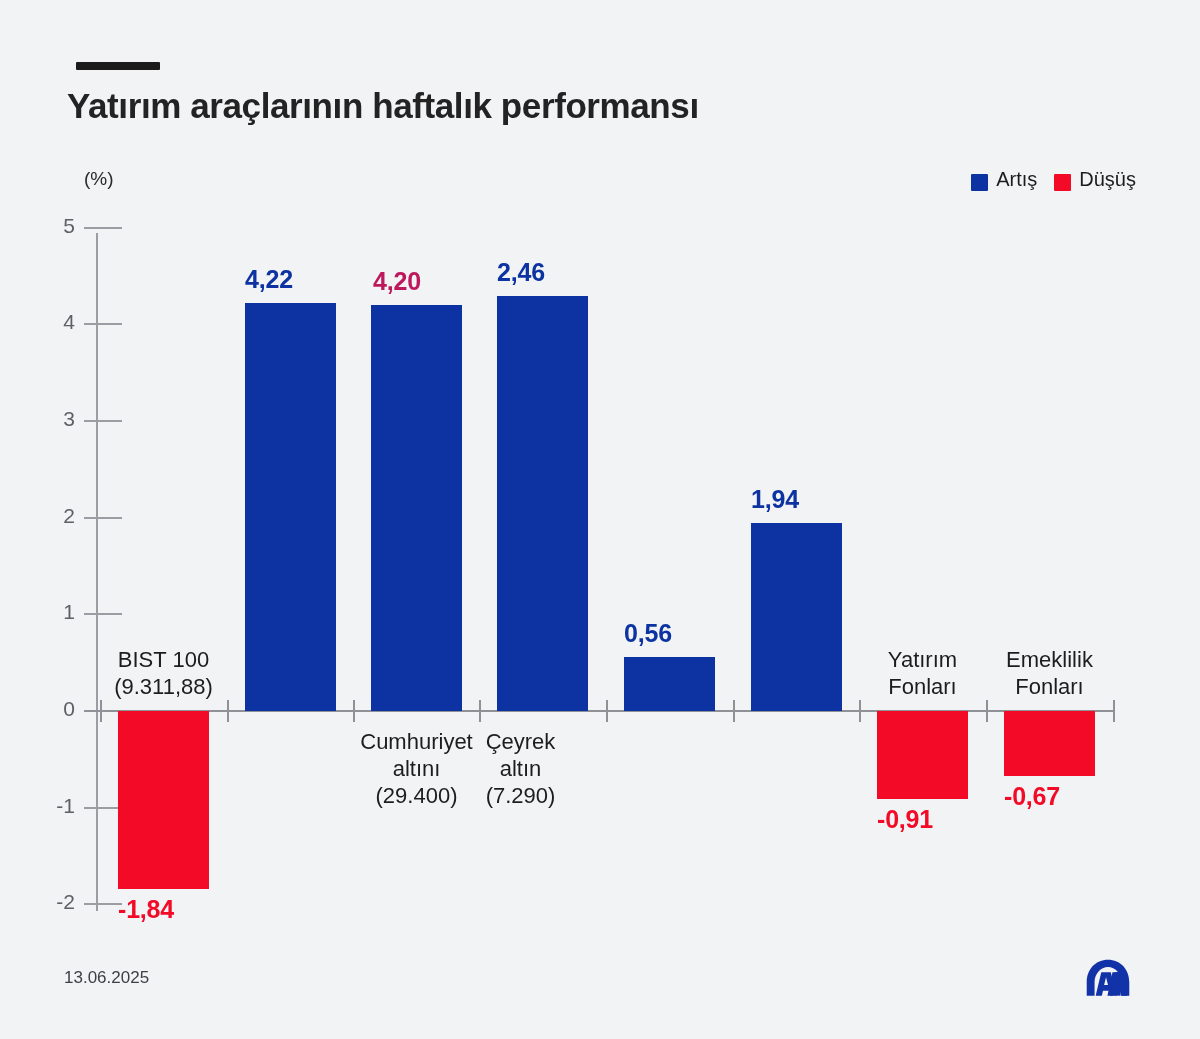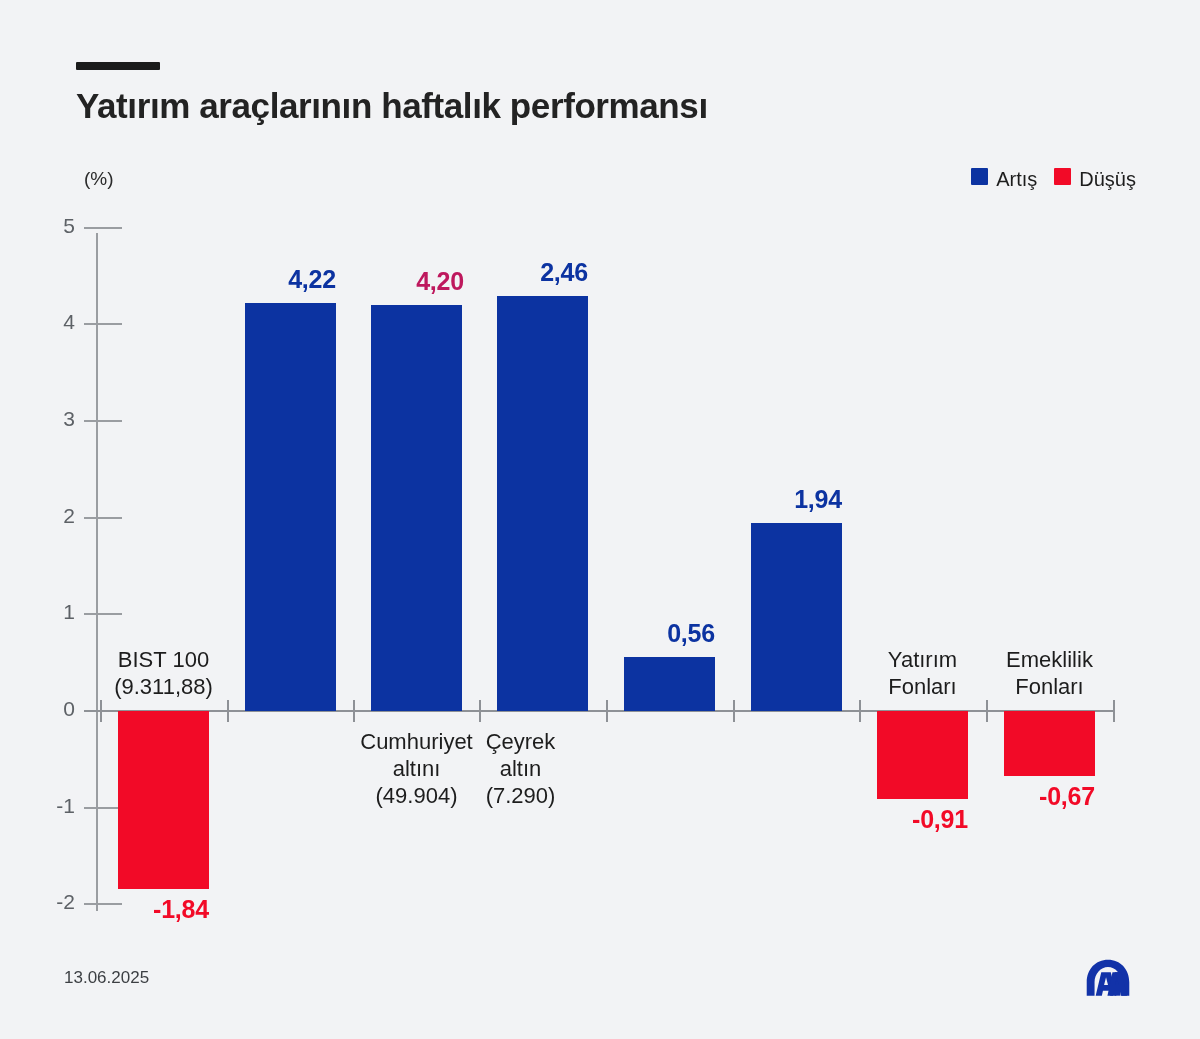--- a/index.html
+++ b/index.html
@@ -11,38 +11,38 @@
     position:relative;
   }
   .infographic{position:absolute;inset:0;}
 
   
   .accent-rule{
     position:absolute;left:76px;top:62px;width:84px;height:8px;
     background:#1b1b1b;border-radius:1px;
   }
   .title{
-    position:absolute;left:76px;top:86px;
+    position:absolute;left:67px;top:86px;
     font-size:35px;font-weight:bold;color:#232323;
     letter-spacing:-0.4px;white-space:nowrap;text-align:center;
   }
   .date-badge{
     position:absolute;right:64px;top:95px;
     border:1.5px solid #c9cbcf;border-radius:7px;
     padding:9px 17px 10px 17px;
     font-size:19px;font-weight:bold;color:#4d5156;
     letter-spacing:1px;background:#f2f3f5;
   }
 
   
   .legend{
     position:absolute;right:64px;top:168px;
     display:flex;align-items:center;gap:17px;
   }
-  .legend-item{display:flex;align-items:flex-start;gap:8px;}
+  .legend-item{display:flex;align-items:flex-end;gap:8px;}
   .legend-swatch{width:17px;height:17px;display:block;border-radius:1px;}
   .legend-label{font-size:20px;color:#1d1d1d;}
 
   
   .axis-unit{
     position:absolute;left:84px;top:168px;
     font-size:19px;color:#2b2b2b;
   }
   .plot{position:absolute;left:0;top:0;width:1200px;height:1039px;}
   .axis-line{
@@ -54,21 +54,21 @@
     background:#8e9196;
   }
   .ytick{position:absolute;height:2px;background:#9a9da1;}
   .ytick-label{
     position:absolute;font-size:21px;color:#5d6166;text-align:right;width:34px;
   }
   .xtick{position:absolute;width:2px;height:22px;background:#8e9196;}
 
   .bar{position:absolute;}
   .bar-value{
-    position:absolute;font-size:25px;font-weight:bold;text-align:right;
+    position:absolute;font-size:25px;font-weight:bold;text-align:left;
     white-space:nowrap;letter-spacing:-0.2px;
   }
   .cat-label{
     position:absolute;font-size:22px;color:#1d1d1d;text-align:center;
     line-height:1.22;white-space:nowrap;
   }
 
   
   .footer-date{
     position:absolute;left:64px;top:968px;
@@ -125,21 +125,21 @@
       </div>
       <div class="xtick" style="left: 100px; top: 700px;"></div>
       <div class="bar" style="left: 245px; width: 91px; height: 408.074px; top: 302.926px; background: rgb(12, 51, 161);"></div>
       <div class="bar-value" style="left: 245px; width: 91px; color: rgb(12, 51, 161); top: 264.926px;">4,22</div>
       <div class="xtick" style="left: 227px; top: 700px;"></div>
       <div class="bar" style="left: 371px; width: 91px; height: 406.14px; top: 304.86px; background: rgb(12, 51, 161);"></div>
       <div class="bar-value" style="left: 373px; width: 91px; color: #be185d; top: 266.86px;">4,20</div>
       <div class="cat-label" style="left: 343px; width: 147px; top: 729px;">
         <div>Cumhuriyet</div>
         <div>altını</div>
-        <div>(49.904)</div>
+        <div>(29.400)</div>
       </div>
       <div class="xtick" style="left: 353px; top: 700px;"></div>
       <div class="bar" style="left: 497px; width: 91px; height: 414.843px; top: 296.157px; background: rgb(12, 51, 161);"></div>
       <div class="bar-value" style="left: 497px; width: 91px; color: rgb(12, 51, 161); top: 258.157px;">2,46</div>
       <div class="cat-label" style="left: 447px; width: 147px; top: 729px;">
         <div>Çeyrek</div>
         <div>altın</div>
         <div>(7.290)</div>
       </div>
       <div class="xtick" style="left: 479px; top: 700px;"></div>

